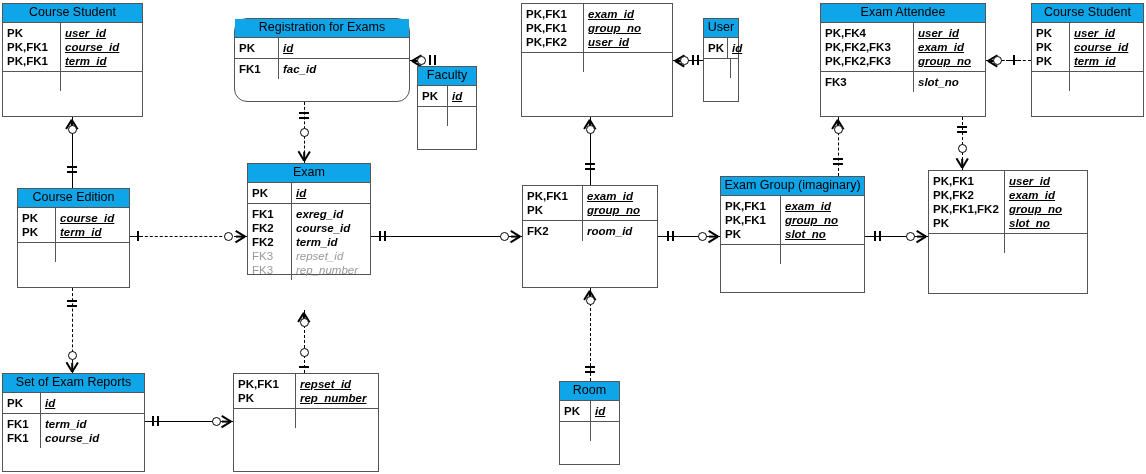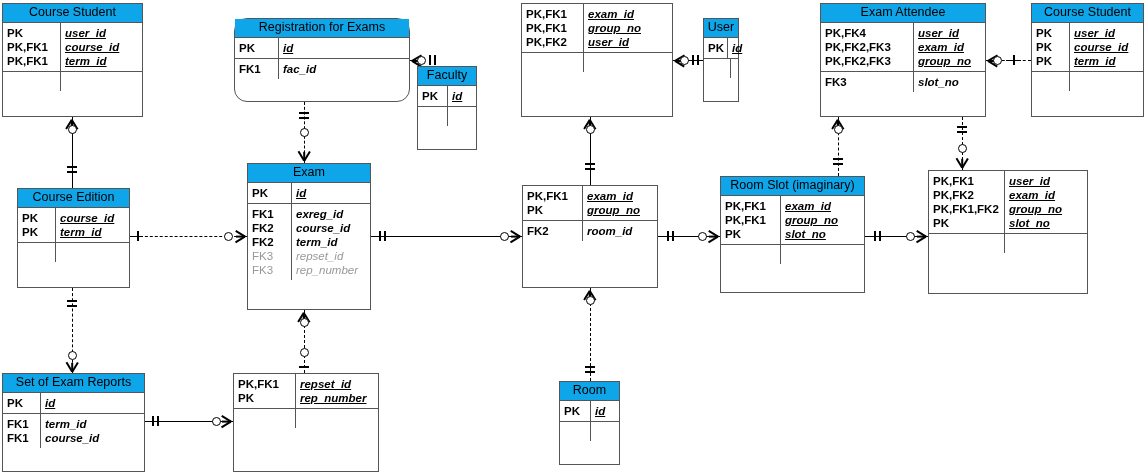--- a/index.html
+++ b/index.html
@@ -352,21 +352,21 @@
         </div>
         <div class="sec">
           <div class="keycol" style="width: 38px;">
             <div class="row empty"></div>
           </div>
           <div class="attrcol">
             <div class="row empty"></div>
           </div>
         </div>
       </div>
-      <div class="tbl" style="left: 247px; top: 163px; width: 124px; height: 147px;">
+      <div class="tbl" style="left: 247px; top: 163px; width: 124px; height: 112px;">
         <div class="title">Exam</div>
         <div class="sec">
           <div class="keycol" style="width: 44px;">
             <div class="row b">PK</div>
           </div>
           <div class="attrcol">
             <div class="row b u"><span>id</span></div>
           </div>
         </div>
         <div class="sec">
@@ -400,21 +400,21 @@
         <div class="sec">
           <div class="keycol" style="width: 60px;">
             <div class="row b">FK2</div>
           </div>
           <div class="attrcol">
             <div class="row b">room_id</div>
           </div>
         </div>
       </div>
       <div class="tbl" style="left: 720px; top: 176px; width: 145px; height: 117px;">
-        <div class="title">Room Slot (imaginary)</div>
+        <div class="title">Exam Group (imaginary)</div>
         <div class="sec">
           <div class="keycol" style="width: 60px;">
             <div class="row b">PK,FK1</div>
             <div class="row b">PK,FK1</div>
             <div class="row b">PK</div>
           </div>
           <div class="attrcol">
             <div class="row b u"><span>exam_id</span></div>
             <div class="row b u"><span>group_no</span></div>
             <div class="row b u"><span>slot_no</span></div>

